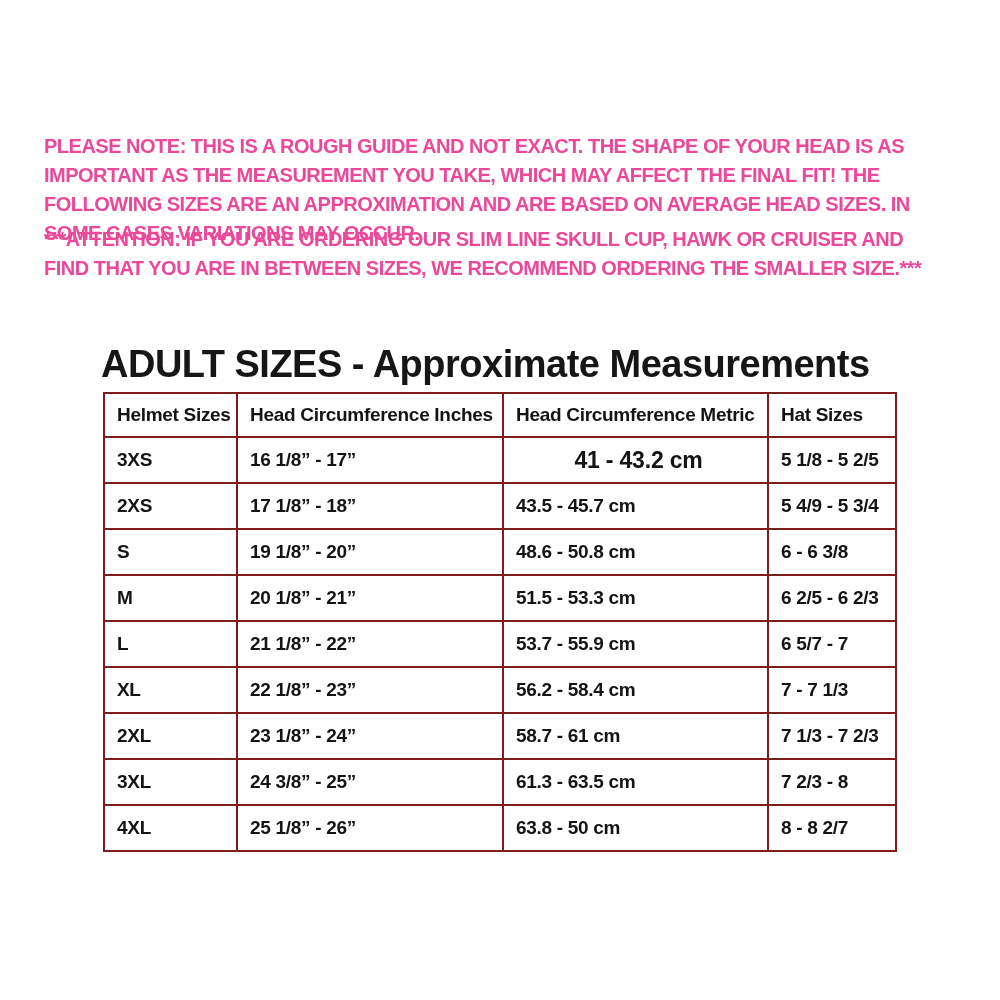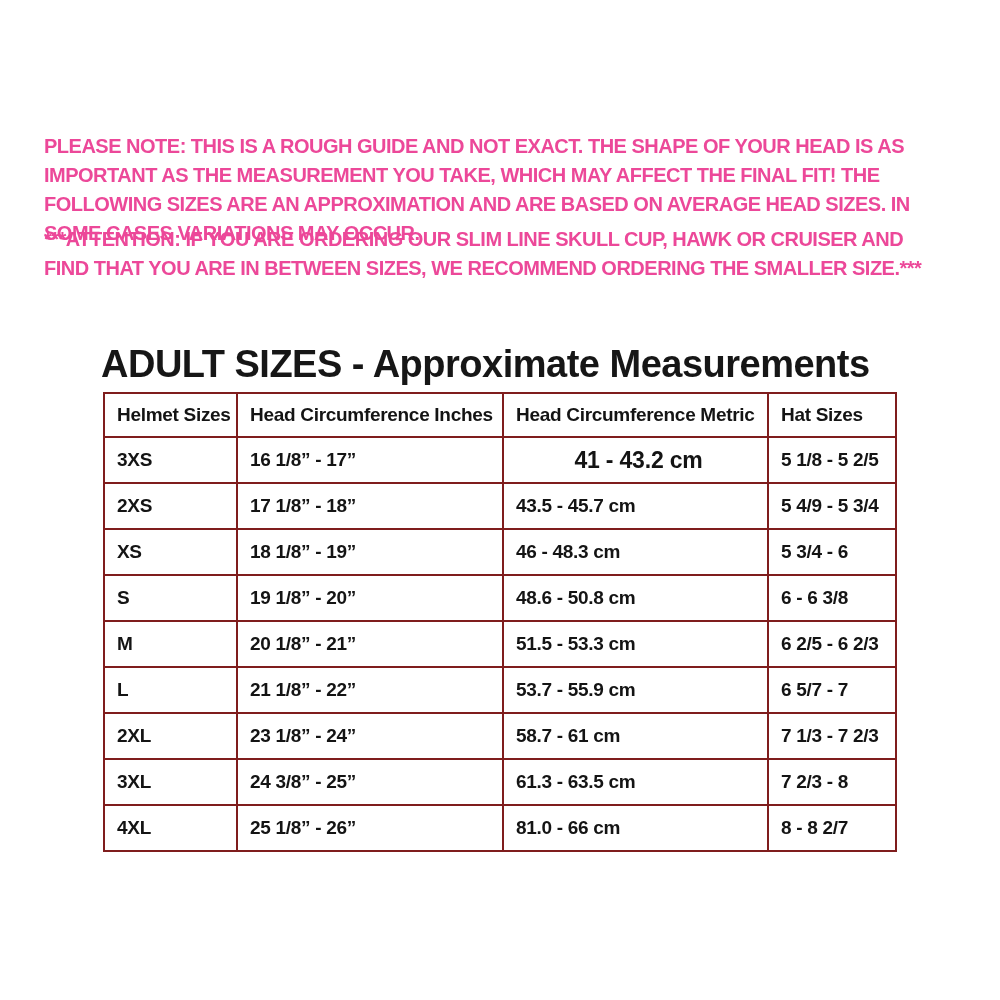--- a/index.html
+++ b/index.html
@@ -100,57 +100,57 @@
           <td class="emph">41 - 43.2 cm</td>
           <td>5 1/8 - 5 2/5</td>
         </tr>
         <tr>
           <td>2XS</td>
           <td>17 1/8” - 18”</td>
           <td>43.5 - 45.7 cm</td>
           <td>5 4/9 - 5 3/4</td>
         </tr>
         <tr>
-          <td>XS</td>
-          <td>18 1/8” - 19”</td>
-          <td>46 - 48.3 cm</td>
-          <td>5 3/4 - 6</td>
-        </tr>
-        <tr>
           <td>S</td>
           <td>19 1/8” - 20”</td>
           <td>48.6 - 50.8 cm</td>
           <td>6 - 6 3/8</td>
         </tr>
         <tr>
           <td>M</td>
           <td>20 1/8” - 21”</td>
           <td>51.5 - 53.3 cm</td>
           <td>6 2/5 - 6 2/3</td>
         </tr>
         <tr>
           <td>L</td>
           <td>21 1/8” - 22”</td>
           <td>53.7 - 55.9 cm</td>
           <td>6 5/7 - 7</td>
         </tr>
         <tr>
+          <td>XL</td>
+          <td>22 1/8” - 23”</td>
+          <td>56.2 - 58.4 cm</td>
+          <td>7 - 7 1/3</td>
+        </tr>
+        <tr>
           <td>2XL</td>
           <td>23 1/8” - 24”</td>
           <td>58.7 - 61 cm</td>
           <td>7 1/3 - 7 2/3</td>
         </tr>
         <tr>
           <td>3XL</td>
           <td>24 3/8” - 25”</td>
           <td>61.3 - 63.5 cm</td>
           <td>7 2/3 - 8</td>
         </tr>
         <tr>
           <td>4XL</td>
           <td>25 1/8” - 26”</td>
-          <td>81.0 - 66 cm</td>
+          <td>63.8 - 50 cm</td>
           <td>8 - 8 2/7</td>
         </tr>
       </tbody>
   </table>
 
 </div>
 
 </body></html>

